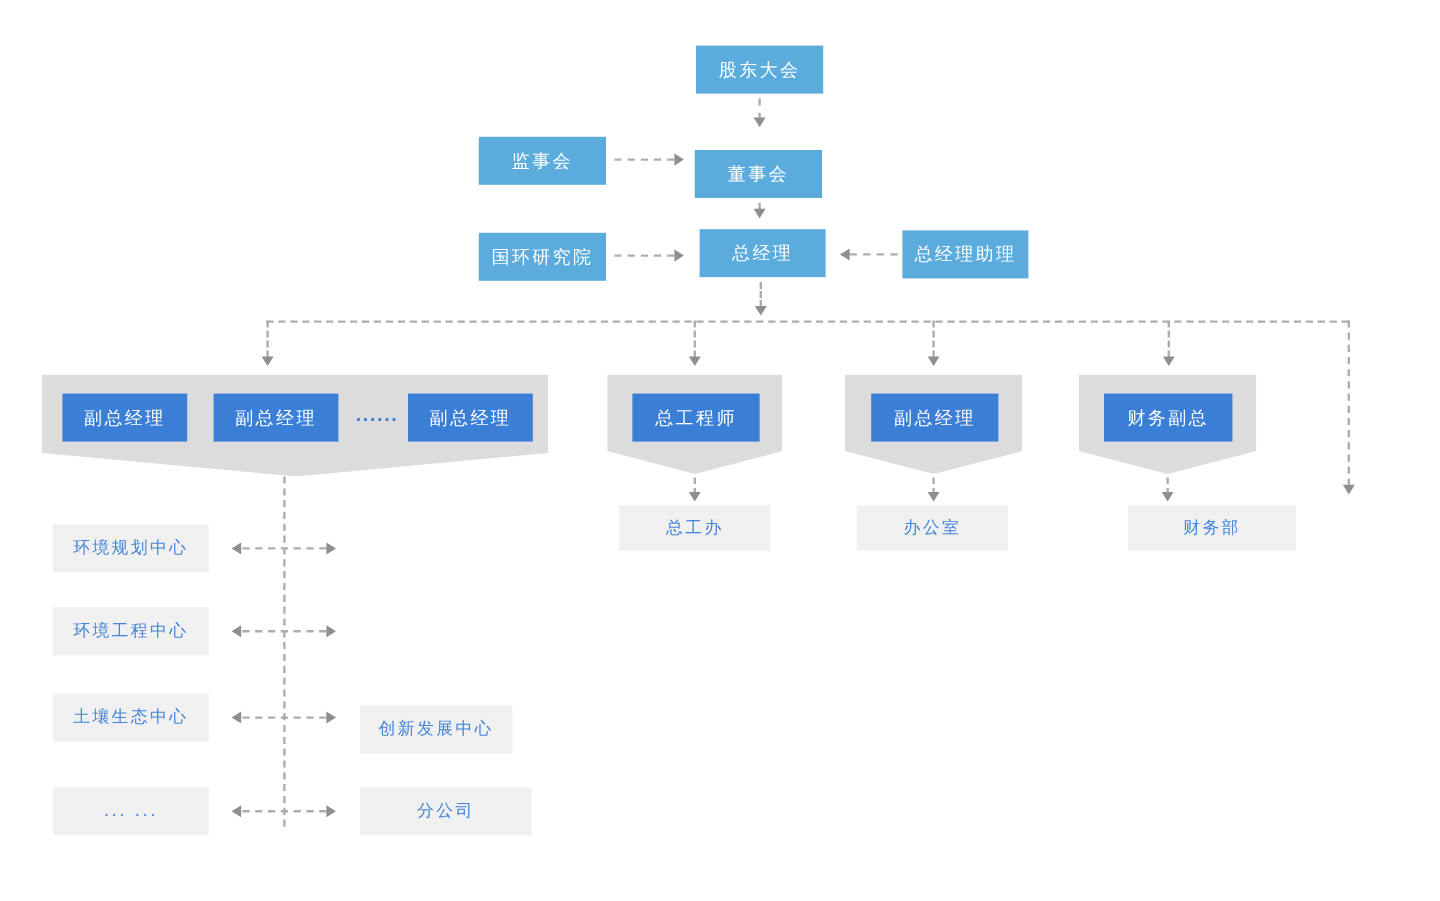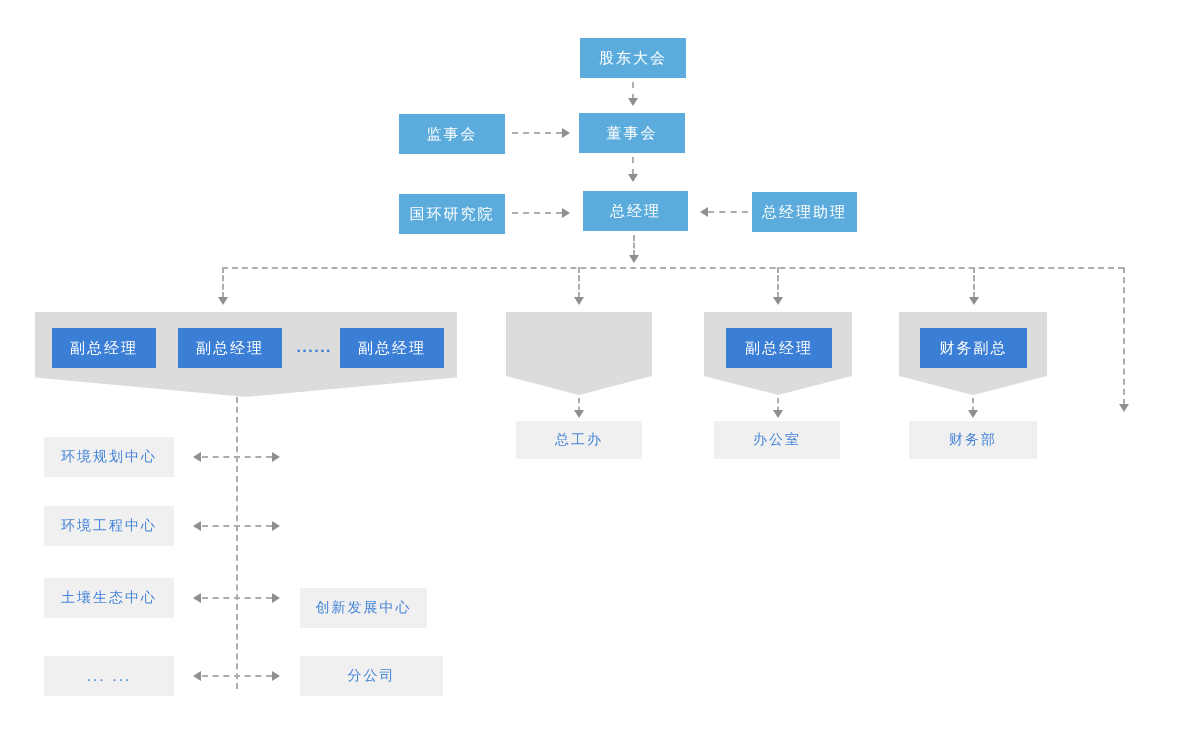--- a/index.html
+++ b/index.html
@@ -23,41 +23,42 @@
   .ah.left{border-top:5px solid transparent;border-bottom:5px solid transparent;border-right:8px solid #8F8F8F}
 </style>
 </head>
 <body>
 
 <div class="stage">
 
   <div class="node lt" style="left:580px;top:38px;width:106px;height:40px">股东大会</div>
 
   <div class="node lt" style="left:399px;top:114px;width:106px;height:40px">监事会</div>
-  <div class="node lt" style="left:579px;top:113px;width:106px;height:40px">董事会</div>
+  <div class="node lt" style="left:579px;top:125px;width:106px;height:40px">董事会</div>
 
   <div class="node lt" style="left:399px;top:194px;width:106px;height:40px">国环研究院</div>
   <div class="node lt" style="left:583px;top:191px;width:105px;height:40px">总经理</div>
   <div class="node lt" style="left:752px;top:192px;width:105px;height:40px">总经理助理</div>
 
   <div class="pennant" style="left:35px;top:312px;width:422px;height:85px"></div>
   <div class="pennant" style="left:506px;top:312px;width:146px;height:83px"></div>
   <div class="pennant" style="left:704px;top:312px;width:148px;height:83px"></div>
   <div class="pennant" style="left:899px;top:312px;width:148px;height:83px"></div>
 
   <div class="node dk" style="left:52px;top:328px;width:104px;height:40px">副总经理</div>
   <div class="node dk" style="left:178px;top:328px;width:104px;height:40px">副总经理</div>
   <div class="dots" style="left:288px;top:340px;width:52px">......</div>
   <div class="node dk" style="left:340px;top:328px;width:104px;height:40px">副总经理</div>
+  <div class="node dk" style="left:527px;top:328px;width:106px;height:40px">总工程师</div>
   <div class="node dk" style="left:726px;top:328px;width:106px;height:40px">副总经理</div>
   <div class="node dk" style="left:920px;top:328px;width:107px;height:40px">财务副总</div>
 
   <div class="node gry" style="left:516px;top:421px;width:126px;height:38px">总工办</div>
   <div class="node gry" style="left:714px;top:421px;width:126px;height:38px">办公室</div>
-  <div class="node gry" style="left:909px;top:421px;width:128px;height:38px">财务部</div>
+  <div class="node gry" style="left:940px;top:421px;width:140px;height:38px">财务部</div>
 
   <div class="node gry" style="left:44px;top:437px;width:130px;height:40px">环境规划中心</div>
   <div class="node gry" style="left:44px;top:506px;width:130px;height:40px">环境工程中心</div>
   <div class="node gry" style="left:44px;top:578px;width:130px;height:40px">土壤生态中心</div>
   <div class="node gry" style="left:44px;top:656px;width:130px;height:40px">... ...</div>
 
   <div class="node gry" style="left:300px;top:588px;width:127px;height:40px">创新发展中心</div>
   <div class="node gry" style="left:300px;top:656px;width:143px;height:40px">分公司</div>
 
   <div class="vl" style="left:632px;top:82px;height:18px"></div>

